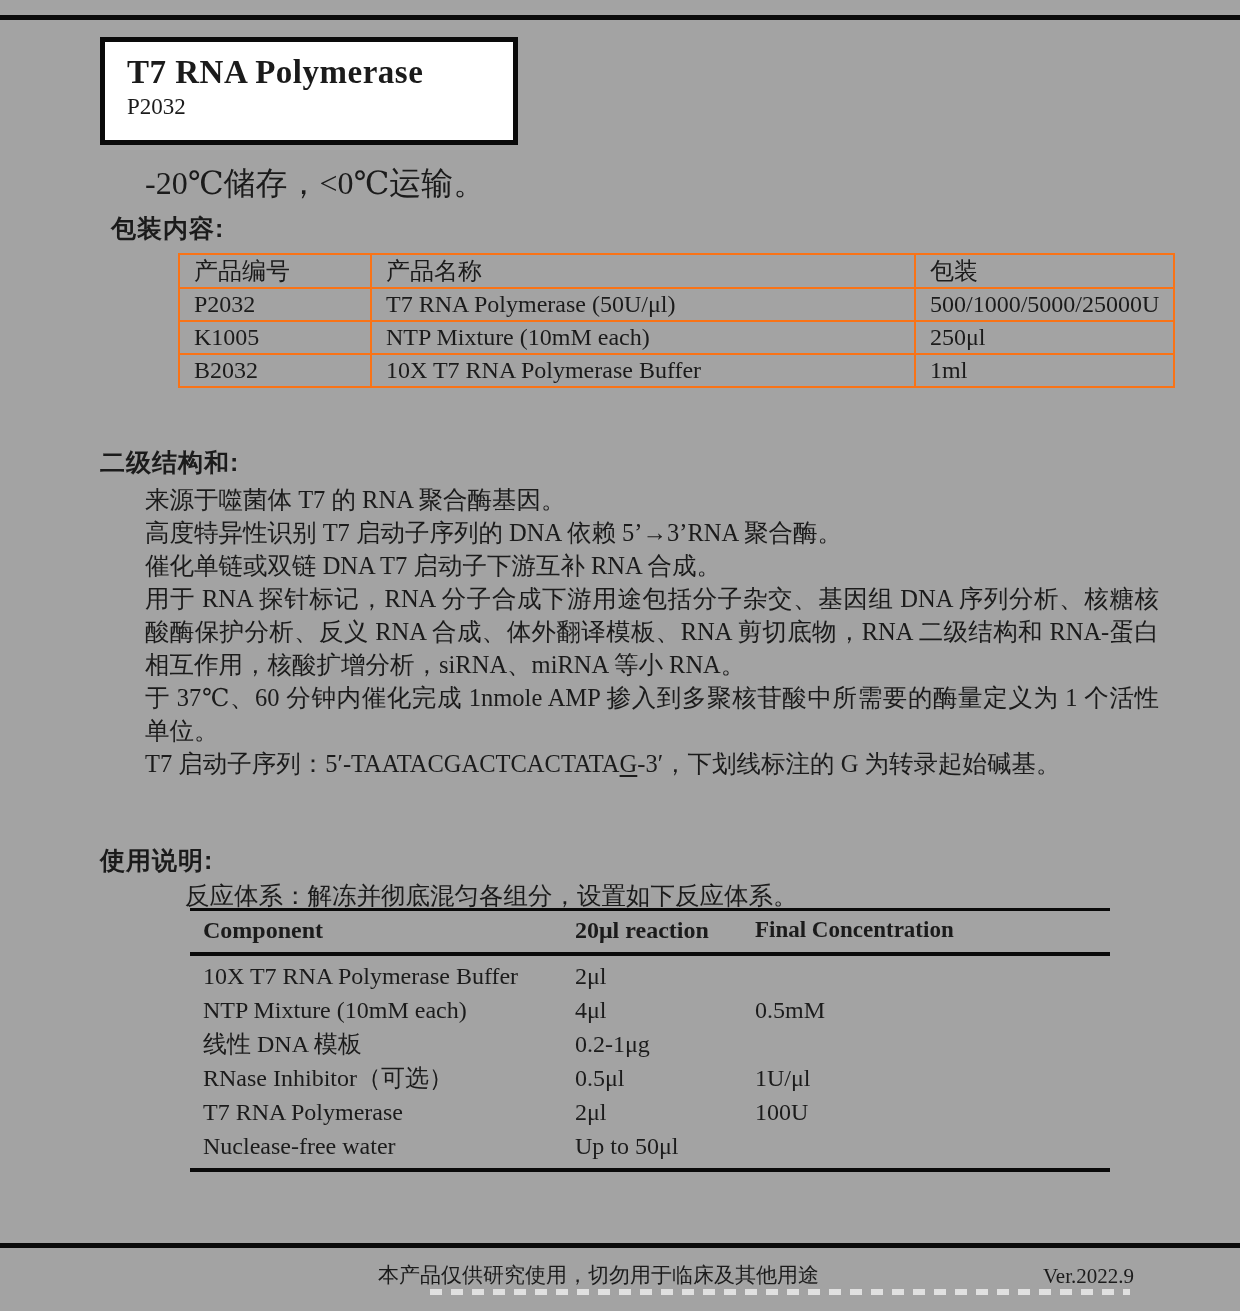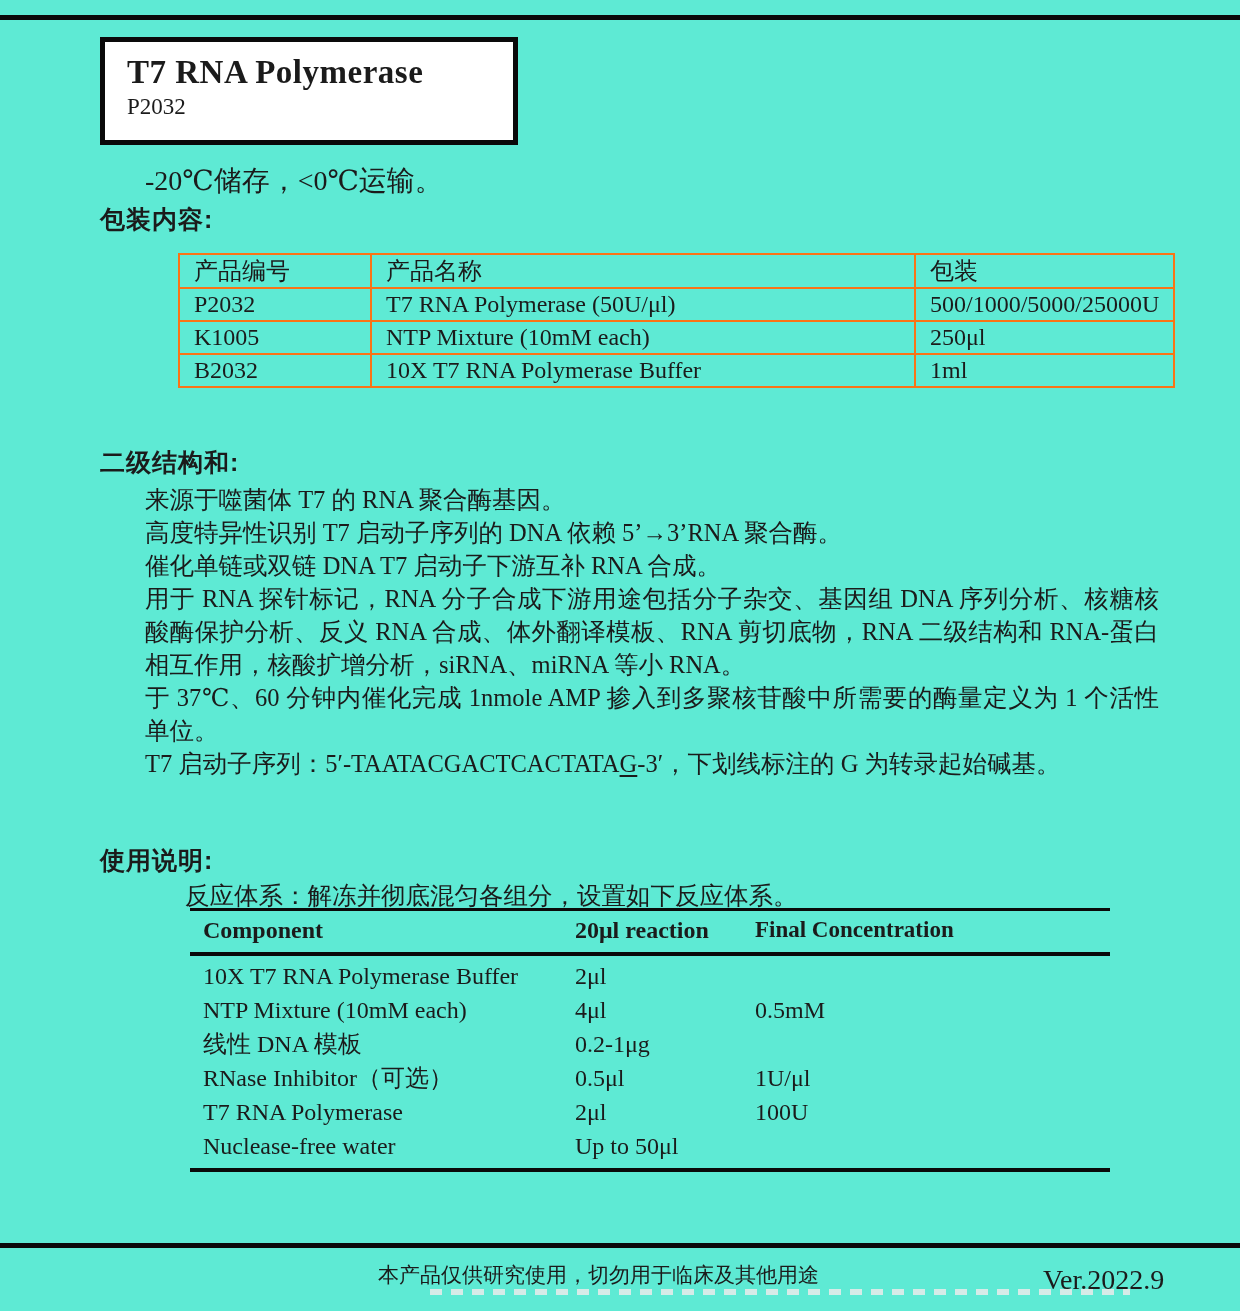--- a/index.html
+++ b/index.html
@@ -1,31 +1,31 @@
 <!DOCTYPE html>
 <html><head>
 <meta charset="utf-8">
 <style>
   * { margin:0; padding:0; box-sizing:border-box; }
   html,body { background:#ffffff; }
   body { font-family:"Liberation Serif","DejaVu Serif",serif; color:#1b1b1b; }
-  .page { position:relative; width:1240px; height:1311px; background:#5eead4; overflow:hidden; }
+  .page { position:relative; width:1240px; height:1311px; background:#a3a3a3; overflow:hidden; }
 
   .top-bar { position:absolute; left:0; top:15px; width:1240px; height:5px; background:#0a0a0a; }
 
   .title-box { position:absolute; left:100px; top:37px; width:418px; height:108px;
                border:5px solid #0a0a0a; padding:12px 0 0 22px; background:#fff; }
   .title { font-size:33px; font-weight:bold; letter-spacing:0.5px; }
   .catalog { font-size:23px; margin-top:3px; }
 
-  .storage { position:absolute; left:145px; top:162px; font-size:28px; }
+  .storage { position:absolute; left:145px; top:162px; font-size:32px; }
 
   .sec-heading { position:absolute; left:100px; font-size:25px; font-weight:bold;
                  font-family:"Liberation Sans","DejaVu Sans",sans-serif; letter-spacing:1px; }
-  .pack-heading { top:203px; }
+  .pack-heading { top:212px;margin-left:11px; }
   .intro-heading { top:446px; }
   .usage-heading { top:844px; }
 
   .pack-table { position:absolute; left:178px; top:253px; border-collapse:collapse; font-size:24px; }
   .pack-table th, .pack-table td { border:2px solid #f97316; text-align:left;
                  font-weight:normal; height:33px; padding:0 14px; }
   .col-code { width:192px; } .col-name { width:544px; } .col-pack { width:250px;font-family:Liberation Serif, serif; }
 
   .intro-body { position:absolute; left:145px; top:483px; width:1014px; font-size:24.5px; }
   .intro-body p { line-height:33px; }
@@ -41,21 +41,21 @@
              font-weight:bold; padding:6px 0 8px 0; }
   .rx-head > div:last-child { font-size:23px; }
   .rx-body { border-bottom:4px solid #0a0a0a; padding:3px 0 5px 0; }
   .rx-body .rx-row { height:34px; align-items:center; }
 
   .rx-note { position:absolute; left:190px; top:1170px; width:978px;
              font-size:17.5px; line-height:2.58; text-align:justify; }
 
   .footer-rule { position:absolute; left:0; top:1243px; width:1240px; height:5px; background:#0a0a0a; }
   .footer-disclaimer { position:absolute; left:378px; top:1261px; font-size:21px; }
-  .footer-version { position:absolute; left:1043px; top:1264px; font-size:28px; }
+  .footer-version { position:absolute; left:1043px; top:1264px; font-size:21px; }
 
   .cutoff-remnant { position:absolute; left:430px; top:1289px; width:700px; height:6px; opacity:.85;
       background:repeating-linear-gradient(90deg,#ebebeb 0 12px,transparent 12px 21px); }
 </style>
 </head>
 <body>
 
 <div class="page">
 
   <div class="top-bar"></div>

